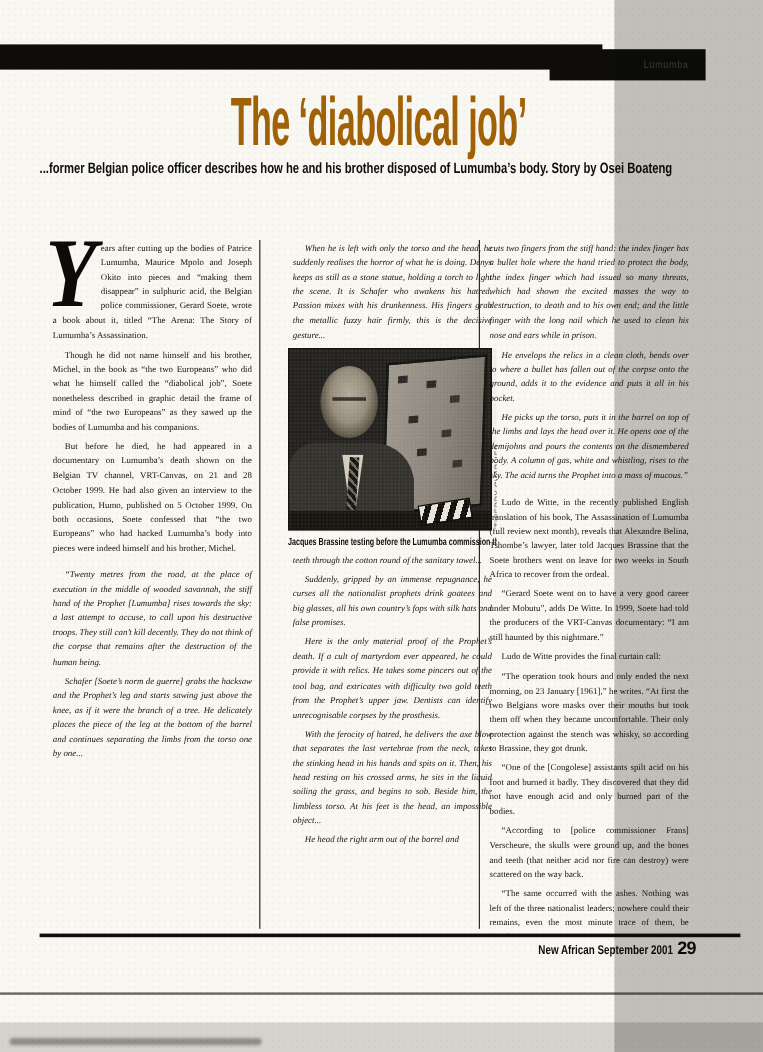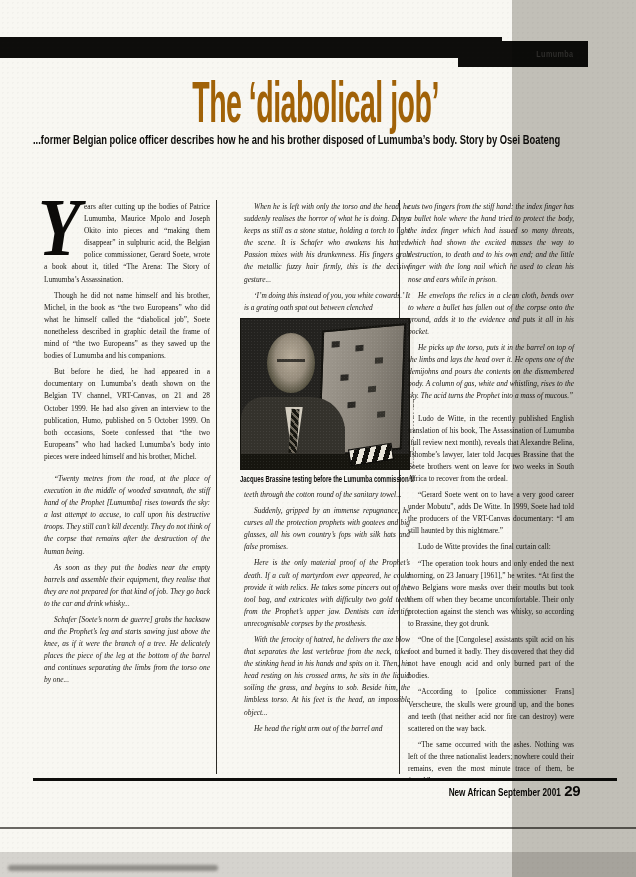--- a/index.html
+++ b/index.html
@@ -100,29 +100,27 @@
   <div class="rule-v rv1"></div>
   <div class="rule-v rv2"></div>
 
   <div class="col col1">
     <span class="dropcap">Y</span>
     <div class="paras" data-col="0">
         <p class="para noind">ears after cutting up the bodies of Patrice Lumumba, Maurice Mpolo and Joseph Okito into pieces and “making them disappear” in sulphuric acid, the Belgian police commissioner, Gerard Soete, wrote a book about it, titled “The Arena: The Story of Lumumba’s Assassination.</p>
         <p class="para">Though he did not name himself and his brother, Michel, in the book as “the two Europeans” who did what he himself called the “diabolical job”, Soete nonetheless described in graphic detail the frame of mind of “the two Europeans” as they sawed up the bodies of Lumumba and his companions.</p>
         <p class="para">But before he died, he had appeared in a documentary on Lumumba’s death shown on the Belgian TV channel, VRT-Canvas, on 21 and 28 October 1999. He had also given an interview to the publication, Humo, published on 5 October 1999. On both occasions, Soete confessed that “the two Europeans” who had hacked Lumumba’s body into pieces were indeed himself and his brother, Michel.</p>
         <p class="para it gap">“Twenty metres from the road, at the place of execution in the middle of wooded savannah, the stiff hand of the Prophet [Lumumba] rises towards the sky: a last attempt to accuse, to call upon his destructive troops. They still can’t kill decently. They do not think of the corpse that remains after the destruction of the human being.</p>
-        <p class="para it">As soon as they put the bodies near the empty barrels and assemble their equipment, they realise that they are not prepared for that kind of job. They go back to the car and drink whisky...</p>
         <p class="para it">Schafer [Soete’s norm de guerre] grabs the hacksaw and the Prophet’s leg and starts sawing just above the knee, as if it were the branch of a tree. He delicately places the piece of the leg at the bottom of the barrel and continues separating the limbs from the torso one by one...</p>
       </div>
   </div>
 
   <div class="col col2">
     <div class="paras" data-col="1">
         <p class="para it">When he is left with only the torso and the head, he suddenly realises the horror of what he is doing. Denys keeps as still as a stone statue, holding a torch to light the scene. It is Schafer who awakens his hatred. Passion mixes with his drunkenness. His fingers grab the metallic fuzzy hair firmly, this is the decisive gesture...</p>
-        <p class="para it">‘I’m doing this instead of you, you white cowards.’ It is a grating oath spat out between clenched</p>
       </div>
     <figure class="photo-block" style="margin-left:0;">
       <div class="photo-row">
         <div class="photo">
           <div class="ph-screen"></div>
           <div class="ph-body"></div>
           <div class="ph-shirt"></div>
           <div class="ph-tie"></div>
           <div class="ph-face"></div>
           <div class="ph-glasses"></div>
@@ -133,21 +131,21 @@
         <div class="credit">
           <span>THIERRY CHARLIER</span>
         </div>
       </div>
       <figcaption class="caption">
         <span class="cond-cap">Jacques Brassine testing before the Lumumba commission this July</span>
       </figcaption>
     </figure>
     <div class="paras" data-col="2">
         <p class="para it noind">teeth through the cotton round of the sanitary towel...</p>
-        <p class="para it">Suddenly, gripped by an immense repugnance, he curses all the protection prophets with goatees and big glasses, all his own country’s fops with silk hats and false promises.</p>
+        <p class="para it">Suddenly, gripped by an immense repugnance, he curses all the nationalist prophets drink goatees and big glasses, all his own country’s fops with silk hats and false promises.</p>
         <p class="para it">Here is the only material proof of the Prophet’s death. If a cult of martyrdom ever appeared, he could provide it with relics. He takes some pincers out of the tool bag, and extricates with difficulty two gold teeth from the Prophet’s upper jaw. Dentists can identify unrecognisable corpses by the prosthesis.</p>
         <p class="para it">With the ferocity of hatred, he delivers the axe blow that separates the last vertebrae from the neck, takes the stinking head in his hands and spits on it. Then, his head resting on his crossed arms, he sits in the liquid soiling the grass, and begins to sob. Beside him, the limbless torso. At his feet is the head, an impossible object...</p>
         <p class="para it">He head the right arm out of the barrel and</p>
       </div>
   </div>
 
   <div class="col col3">
     <div class="paras" data-col="3">
         <p class="para it noind">cuts two fingers from the stiff hand: the index finger has a bullet hole where the hand tried to protect the body, the index finger which had issued so many threats, which had shown the excited masses the way to destruction, to death and to his own end; and the little finger with the long nail which he used to clean his nose and ears while in prison.</p>
         <p class="para it">He envelops the relics in a clean cloth, bends over to where a bullet has fallen out of the corpse onto the ground, adds it to the evidence and puts it all in his pocket.</p>

